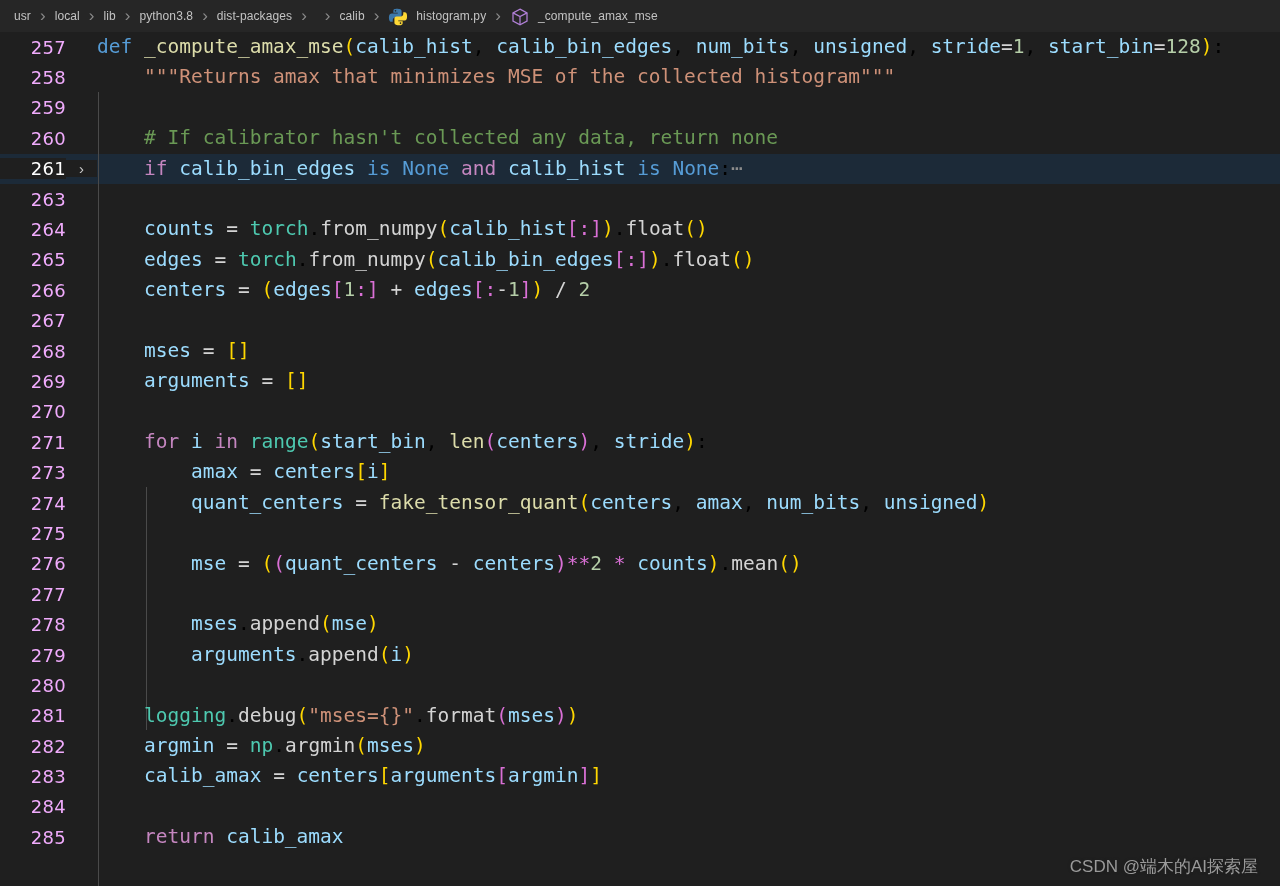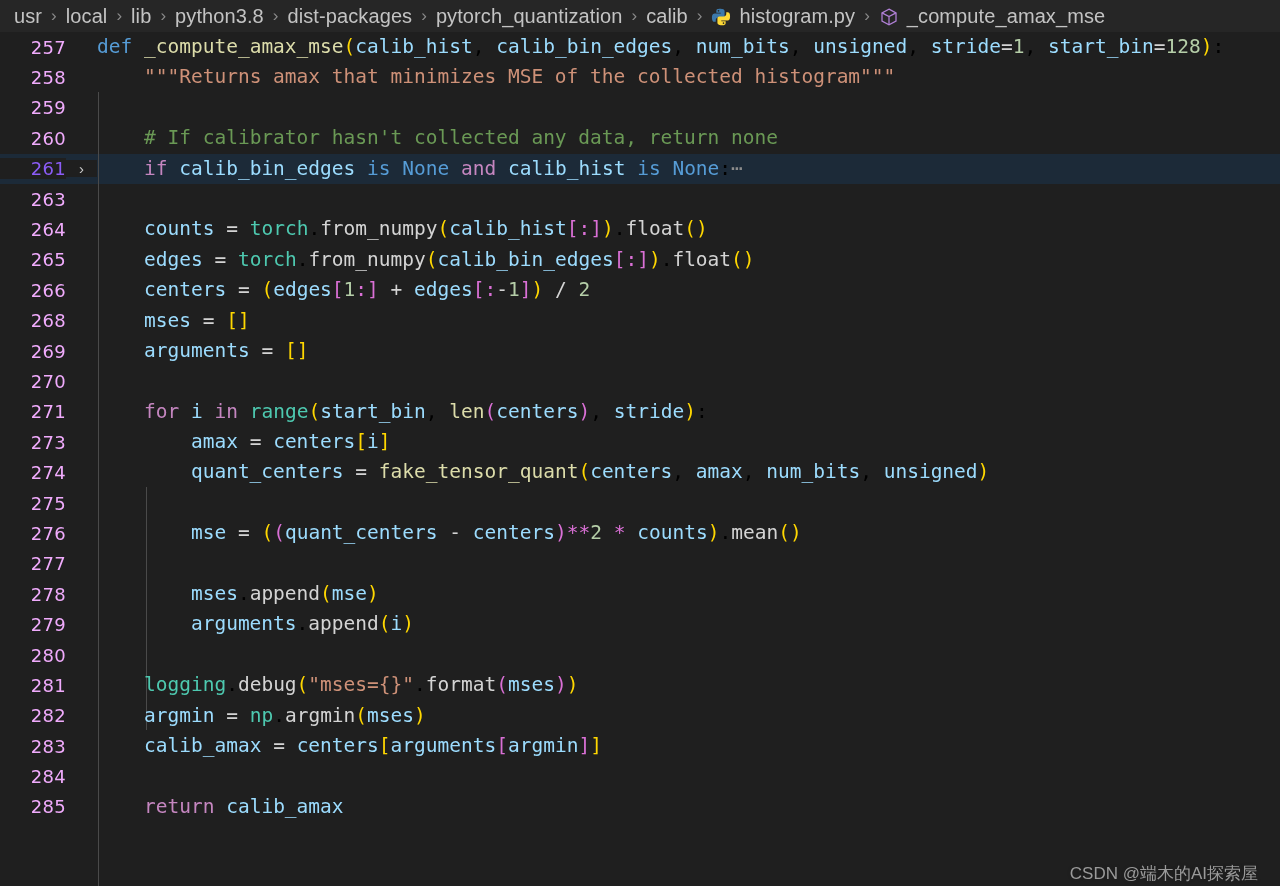--- a/index.html
+++ b/index.html
@@ -21,21 +21,21 @@
     display: flex;
     align-items: center;
     padding: 0 0 0 14px;
     box-sizing: border-box;
     white-space: nowrap;
     overflow: hidden;
     font-family: "Liberation Sans", sans-serif;
   }
   .crumb {
     color: #c3c3c3;
-    font-size: 20px;
+    font-size: 12px;
     line-height: 32px;
     letter-spacing: 0.1px;
   }
   .crumb-sep {
     color: #8a8a8a;
     font-size: 17px;
     margin: 0 9px;
     font-weight: 300;
   }
   .crumb-icon {
@@ -60,21 +60,21 @@
   .row {
     position: relative;
     height: 30.4px;
     display: flex;
     align-items: center;
     white-space: pre;
   }
   .row.active {
     background: #1c2a38;
   }
-  .row.active .ln { color: #8b5cf6; }
+  .row.active .ln { color: #ffffff; }
 
   .gutter {
     width: 66px;
     min-width: 66px;
     text-align: right;
     padding-right: 0;
     box-sizing: border-box;
     background: #1f1f1f;
     position: relative;
     z-index: 3;
@@ -127,21 +127,21 @@
   .p0   { color: #ffd700; }  
   .p1   { color: #da70d6; }  
   .op   { color: #d4d4d4; }
   .prop { color: #d4d4d4; }
   .dots { color: #8c8c8c; }
 
   
   .watermark {
     position: absolute;
     right: 22px;
-    bottom: 1px;
+    bottom: 8px;
     color: #9a9a9a;
     font-size: 17px;
     font-family: "Liberation Sans", sans-serif;
     z-index: 5;
     text-shadow: 0 0 3px #1f1f1f;
     margin-top: 28px;
   }
 </style>
 </head>
 <body>
@@ -150,21 +150,20 @@
   <span class="crumb">usr</span>
   <span class="crumb-sep">›</span>
   <span class="crumb">local</span>
   <span class="crumb-sep">›</span>
   <span class="crumb">lib</span>
   <span class="crumb-sep">›</span>
   <span class="crumb">python3.8</span>
   <span class="crumb-sep">›</span>
   <span class="crumb">dist-packages</span>
   <span class="crumb-sep">›</span>
-  <span class="crumb">pytorch_quantization</span>
   <span class="crumb-sep">›</span>
   <span class="crumb">calib</span>
   <span class="crumb-sep">›</span>
 
   <span class="crumb-icon">
     <svg width="20" height="20" viewBox="0 0 24 24">
       <path d="M11.9 2c-1.6 0-3.1.1-3.9.4-1.3.4-1.6 1.2-1.6 2.6v1.8h5.3v.9H4.4c-1.4 0-2.6.8-3 2.5-.4 1.9-.4 3.1 0 5.1.3 1.5 1.1 2.5 2.5 2.5h1.8v-2.2c0-1.6 1.4-3 3-3h5.2c1.3 0 2.4-1.1 2.4-2.4V5c0-1.3-1.1-2.3-2.4-2.5-.8-.1-1.7-.5-2-.5zm-2.9 1.6c.5 0 1 .4 1 1s-.4 1-1 1-1-.4-1-1 .4-1 1-1z" fill="#3c78aa"></path>
       <path d="M12.1 22c1.6 0 3.1-.1 3.9-.4 1.3-.4 1.6-1.2 1.6-2.6v-1.8h-5.3v-.9h7.3c1.4 0 2.6-.8 3-2.5.4-1.9.4-3.1 0-5.1-.3-1.5-1.1-2.5-2.5-2.5h-1.8v2.2c0 1.6-1.4 3-3 3h-5.2c-1.3 0-2.4 1.1-2.4 2.4V19c0 1.3 1.1 2.3 2.4 2.5.8.1 1.7.5 2 .5zm2.9-1.6c-.5 0-1-.4-1-1s.4-1 1-1 1 .4 1 1-.4 1-1 1z" fill="#fdd835"></path>
     </svg>
   </span>
@@ -188,20 +187,21 @@
   <div class="code-rows">
       <div class="row"><div class="gutter"><span class="ln">257</span></div><div class="fold"></div><div class="code"><span class="kw2">def</span> <span class="fn">_compute_amax_mse</span><span class="p0">(</span><span class="var">calib_hist</span>, <span class="var">calib_bin_edges</span>, <span class="var">num_bits</span>, <span class="var">unsigned</span>, <span class="var">stride</span><span class="op">=</span><span class="num">1</span>, <span class="var">start_bin</span><span class="op">=</span><span class="num">128</span><span class="p0">)</span>:</div></div>
       <div class="row"><div class="gutter"><span class="ln">258</span></div><div class="fold"></div><div class="code">    <span class="str">"""Returns amax that minimizes MSE of the collected histogram"""</span></div></div>
       <div class="row"><div class="gutter"><span class="ln">259</span></div><div class="fold"></div><div class="code">&nbsp;</div></div>
       <div class="row"><div class="gutter"><span class="ln">260</span></div><div class="fold"></div><div class="code">    <span class="cmt"># If calibrator hasn't collected any data, return none</span></div></div>
       <div class="row active"><div class="gutter"><span class="ln">261</span></div><div class="fold">›</div><div class="code">    <span class="kw">if</span> <span class="var">calib_bin_edges</span> <span class="kw2">is</span> <span class="kw2">None</span> <span class="kw">and</span> <span class="var">calib_hist</span> <span class="kw2">is</span> <span class="kw2">None</span>:<span class="dots">⋯</span></div></div>
       <div class="row"><div class="gutter"><span class="ln">263</span></div><div class="fold"></div><div class="code">&nbsp;</div></div>
       <div class="row"><div class="gutter"><span class="ln">264</span></div><div class="fold"></div><div class="code">    <span class="var">counts</span> <span class="op">=</span> <span class="mod">torch</span>.<span class="prop">from_numpy</span><span class="p0">(</span><span class="var">calib_hist</span><span class="p1">[</span><span class="p1">:</span><span class="p1">]</span><span class="p0">)</span>.<span class="prop">float</span><span class="p0">(</span><span class="p0">)</span></div></div>
       <div class="row"><div class="gutter"><span class="ln">265</span></div><div class="fold"></div><div class="code">    <span class="var">edges</span> <span class="op">=</span> <span class="mod">torch</span>.<span class="prop">from_numpy</span><span class="p0">(</span><span class="var">calib_bin_edges</span><span class="p1">[</span><span class="p1">:</span><span class="p1">]</span><span class="p0">)</span>.<span class="prop">float</span><span class="p0">(</span><span class="p0">)</span></div></div>
       <div class="row"><div class="gutter"><span class="ln">266</span></div><div class="fold"></div><div class="code">    <span class="var">centers</span> <span class="op">=</span> <span class="p0">(</span><span class="var">edges</span><span class="p1">[</span><span class="num">1</span><span class="p1">:</span><span class="p1">]</span> <span class="op">+</span> <span class="var">edges</span><span class="p1">[</span><span class="p1">:</span><span class="op">-</span><span class="num">1</span><span class="p1">]</span><span class="p0">)</span> <span class="op">/</span> <span class="num">2</span></div></div>
+      <div class="row"><div class="gutter"><span class="ln">267</span></div><div class="fold"></div><div class="code">&nbsp;</div></div>
       <div class="row"><div class="gutter"><span class="ln">268</span></div><div class="fold"></div><div class="code">    <span class="var">mses</span> <span class="op">=</span> <span class="p0">[</span><span class="p0">]</span></div></div>
       <div class="row"><div class="gutter"><span class="ln">269</span></div><div class="fold"></div><div class="code">    <span class="var">arguments</span> <span class="op">=</span> <span class="p0">[</span><span class="p0">]</span></div></div>
       <div class="row"><div class="gutter"><span class="ln">270</span></div><div class="fold"></div><div class="code">&nbsp;</div></div>
       <div class="row"><div class="gutter"><span class="ln">271</span></div><div class="fold"></div><div class="code">    <span class="kw">for</span> <span class="var">i</span> <span class="kw">in</span> <span class="mod">range</span><span class="p0">(</span><span class="var">start_bin</span>, <span class="fn">len</span><span class="p1">(</span><span class="var">centers</span><span class="p1">)</span>, <span class="var">stride</span><span class="p0">)</span>:</div></div>
       <div class="row"><div class="gutter"><span class="ln">273</span></div><div class="fold"></div><div class="code">        <span class="var">amax</span> <span class="op">=</span> <span class="var">centers</span><span class="p0">[</span><span class="var">i</span><span class="p0">]</span></div></div>
       <div class="row"><div class="gutter"><span class="ln">274</span></div><div class="fold"></div><div class="code">        <span class="var">quant_centers</span> <span class="op">=</span> <span class="fn">fake_tensor_quant</span><span class="p0">(</span><span class="var">centers</span>, <span class="var">amax</span>, <span class="var">num_bits</span>, <span class="var">unsigned</span><span class="p0">)</span></div></div>
       <div class="row"><div class="gutter"><span class="ln">275</span></div><div class="fold"></div><div class="code">&nbsp;</div></div>
       <div class="row"><div class="gutter"><span class="ln">276</span></div><div class="fold"></div><div class="code">        <span class="var">mse</span> <span class="op">=</span> <span class="p0">(</span><span class="p1">(</span><span class="var">quant_centers</span> <span class="op">-</span> <span class="var">centers</span><span class="p1">)</span><span class="p1">**</span><span class="num">2</span> <span class="p1">*</span> <span class="var">counts</span><span class="p0">)</span>.<span class="prop">mean</span><span class="p0">(</span><span class="p0">)</span></div></div>
       <div class="row"><div class="gutter"><span class="ln">277</span></div><div class="fold"></div><div class="code">&nbsp;</div></div>
       <div class="row"><div class="gutter"><span class="ln">278</span></div><div class="fold"></div><div class="code">        <span class="var">mses</span>.<span class="prop">append</span><span class="p0">(</span><span class="var">mse</span><span class="p0">)</span></div></div>

